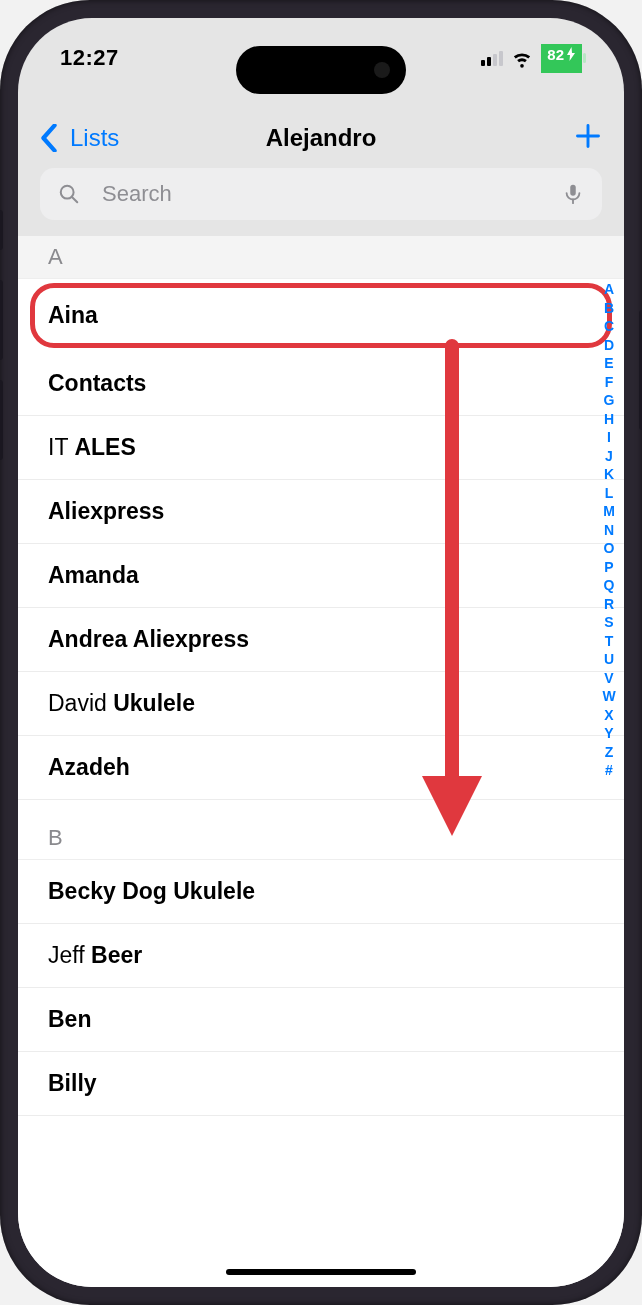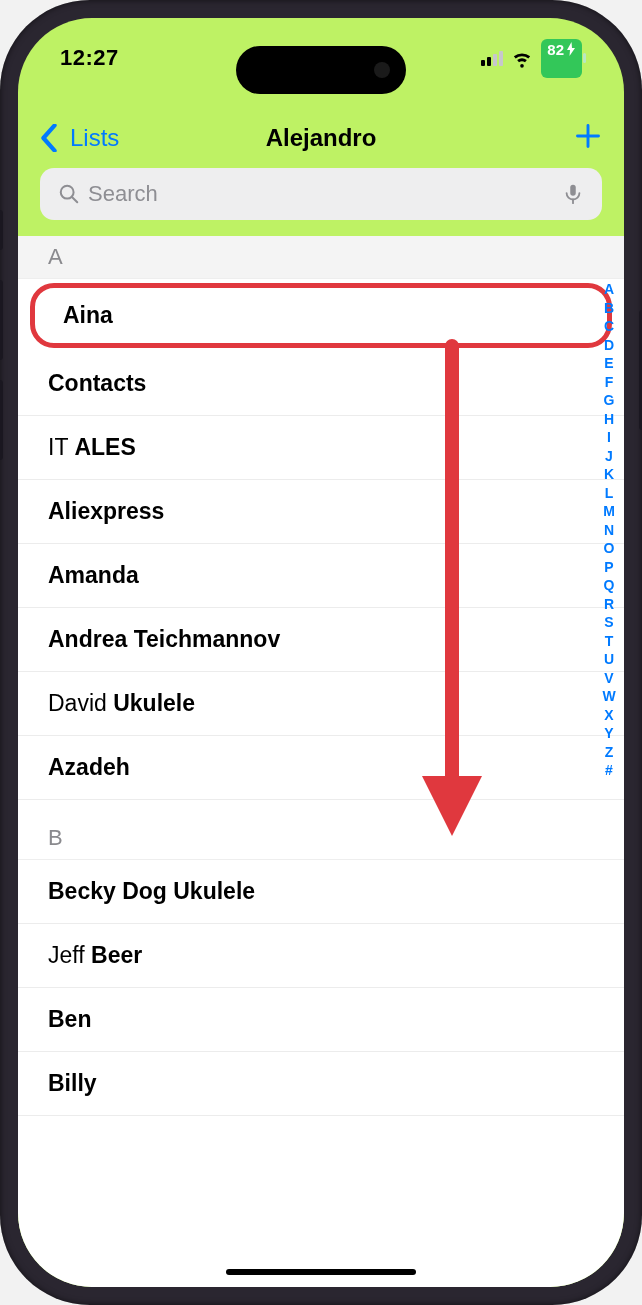--- a/index.html
+++ b/index.html
@@ -16,21 +16,21 @@
     height: 1305px;
     background: #2a2630;
     border-radius: 90px;
     padding: 18px;
     position: relative;
     box-shadow: inset 0 0 6px rgba(0,0,0,0.6);
   }
   .device-inner {
     width: 100%;
     height: 100%;
-    background: #bef264;
+    background: #e5e5e5;
     border-radius: 74px;
     overflow: hidden;
     position: relative;
   }
   
   .side-btn { position: absolute; background: #1a1720; border-radius: 3px; }
   .side-btn.left1 { left: -3px; top: 210px; width: 6px; height: 40px; }
   .side-btn.left2 { left: -3px; top: 280px; width: 6px; height: 80px; }
   .side-btn.left3 { left: -3px; top: 380px; width: 6px; height: 80px; }
   .side-btn.right1 { right: -3px; top: 310px; width: 6px; height: 120px; }
@@ -85,22 +85,22 @@
   .cell-bars span:nth-child(1){height:6px;}
   .cell-bars span:nth-child(2){height:9px;}
   .cell-bars span:nth-child(3){height:12px;}
   .cell-bars span:nth-child(4){height:15px;}
   .wifi-ic svg { width: 22px; height: 22px; display:block; }
   .battery-pill {
     background: #33c759;
     color: #fff;
     font-size: 15px;
     font-weight: 700;
-    border-radius: 6px;
-    padding: 2px 6px 20px 6px;
+    border-radius: 0;
+    padding: 2px 6px 10px 6px;
     display: flex;
     align-items: center;
     gap: 2px;
     position: relative;
   }
   .battery-pill::after{
     content:"";
     position:absolute; right:-4px; top:50%; transform:translateY(-50%);
     width:3px; height:10px; background:#b9e7c5; border-radius:2px;
   }
@@ -130,21 +130,21 @@
   .search-wrap {
     position: absolute;
     top: 150px; left: 22px; right: 22px;
     height: 52px;
     background: #eeeeef;
     border-radius: 14px;
     display: flex;
     align-items: center;
     padding: 0 18px;
     color: #8e8e93;
-    gap: 8px;
+    gap: 22px;
   }
   .search-wrap input {
     flex: 1;
     border: none; background: transparent; outline: none;
     font-size: 22px; color: #000;
   }
   .search-wrap input::placeholder { color: #8e8e93; }
   .search-ic svg, .mic-ic svg { width: 22px; height: 22px; display:block; fill:#8e8e93; }
 
   
@@ -173,21 +173,21 @@
     border-bottom: 1px solid #ececec;
     position: relative;
     background: #fff;
   }
   .row .first { font-weight: 400; }
   .row .last { font-weight: 700; }
   .row-highlight {
     border: 5px solid #e0383e;
     border-radius: 24px;
     margin: 4px 12px;
-    padding: 14px 28px;
+    padding: 14px 13px;
     background: #fff;
   }
   .row-highlight + .row { border-top: none; }
 
   
   .index {
     position: absolute;
     right: 4px;
     top: 262px;
     width: 22px;
@@ -327,21 +327,21 @@
         <line x1="40" y1="10" x2="40" y2="450" stroke="#e0383e" stroke-width="14" stroke-linecap="round"></line>
         <path d="M10 440 L40 500 L70 440 Z" fill="#e0383e"></path>
       </svg>
       <div id="list-content">
           <div class="section-header">A</div>
           <div class="row row-highlight"><span class="last">Aina</span></div>
           <div class="row"><span class="last">Contacts</span></div>
           <div class="row"><span class="first">IT </span><span class="last">ALES</span></div>
           <div class="row"><span class="last">Aliexpress</span></div>
           <div class="row"><span class="last">Amanda</span></div>
-          <div class="row"><span class="last">Andrea Teichmannov</span></div>
+          <div class="row"><span class="last">Andrea Aliexpress</span></div>
           <div class="row"><span class="first">David </span><span class="last">Ukulele</span></div>
           <div class="row"><span class="last">Azadeh</span></div>
           <div class="section-header plain">B</div>
           <div class="row"><span class="last">Becky Dog Ukulele</span></div>
           <div class="row"><span class="first">Jeff </span><span class="last">Beer</span></div>
           <div class="row"><span class="last">Ben</span></div>
           <div class="row"><span class="last">Billy</span></div>
         </div>
     </div>
 

